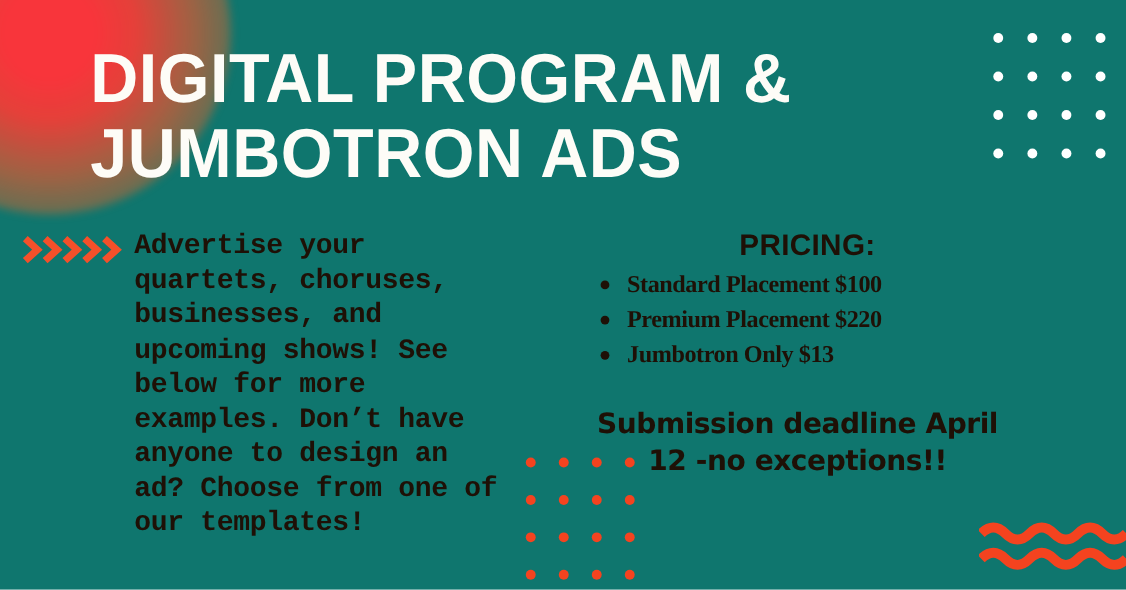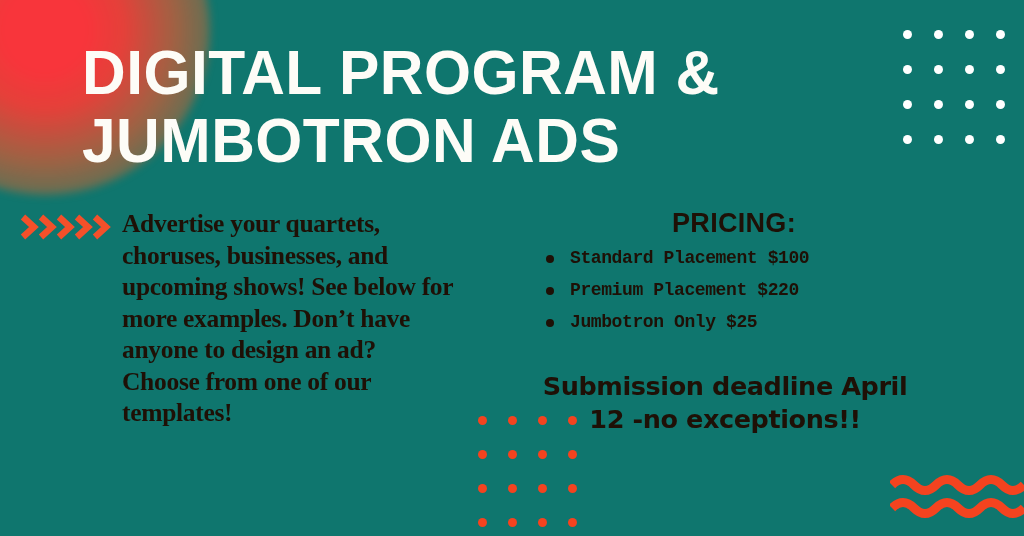--- a/index.html
+++ b/index.html
@@ -79,21 +79,21 @@
     transform-origin:left top;
   }
   #headline .hl-line { display:block; white-space:nowrap; }
 
   
   #body-copy {
     position:absolute;
     left:122px; top:208px;
     width:336px;
     color:#1E1006;
-    font-family:Liberation Serif, serif;
+    font-family:Liberation Mono, monospace;
     font-weight:bold;
     font-size:25.5px;
     line-height:31.5px;
     letter-spacing:-0.3px;
   }
   #body-copy p { margin:0; }
 
   
   #right-col {
     position:absolute;
@@ -107,23 +107,23 @@
     font-size:27px;
     line-height:30px;
     text-align:center;
     letter-spacing:0.3px;
     padding-right:26px;
   }
   #pricing-list {
     list-style:none;
     margin:4px 0 0 0;
     padding:0 0 0 76px;
-    font-family:Liberation Mono, monospace;
-    font-weight:bold;
-    font-size:18px;
+    font-family:Liberation Serif, serif;
+    font-weight:bold;
+    font-size:22px;
     line-height:32px;
     letter-spacing:-0.4px;
   }
   #pricing-list li {
     position:relative;
     padding-left:24px;
     white-space:nowrap;
   }
   #pricing-list li::before {
     content:"";
@@ -190,21 +190,21 @@
 
   <div id="body-copy">
     <p>Advertise your quartets, choruses, businesses, and upcoming shows! See below for more examples. Don’t have anyone to design an ad? Choose from one of our templates!</p>
   </div>
 
   <div id="right-col">
     <div id="pricing-heading">PRICING:</div>
     <ul id="pricing-list">
       <li>Standard Placement $100</li>
       <li>Premium Placement $220</li>
-      <li>Jumbotron Only $25</li>
+      <li>Jumbotron Only $13</li>
     </ul>
     <div id="deadline">
       <span class="dl-line">Submission deadline April</span>
       <span class="dl-line">12 -no exceptions!!</span>
     </div>
   </div>
 
   <div class="dotgrid" id="dots-orange">
     <span class="dot"></span>
     <span class="dot"></span>

